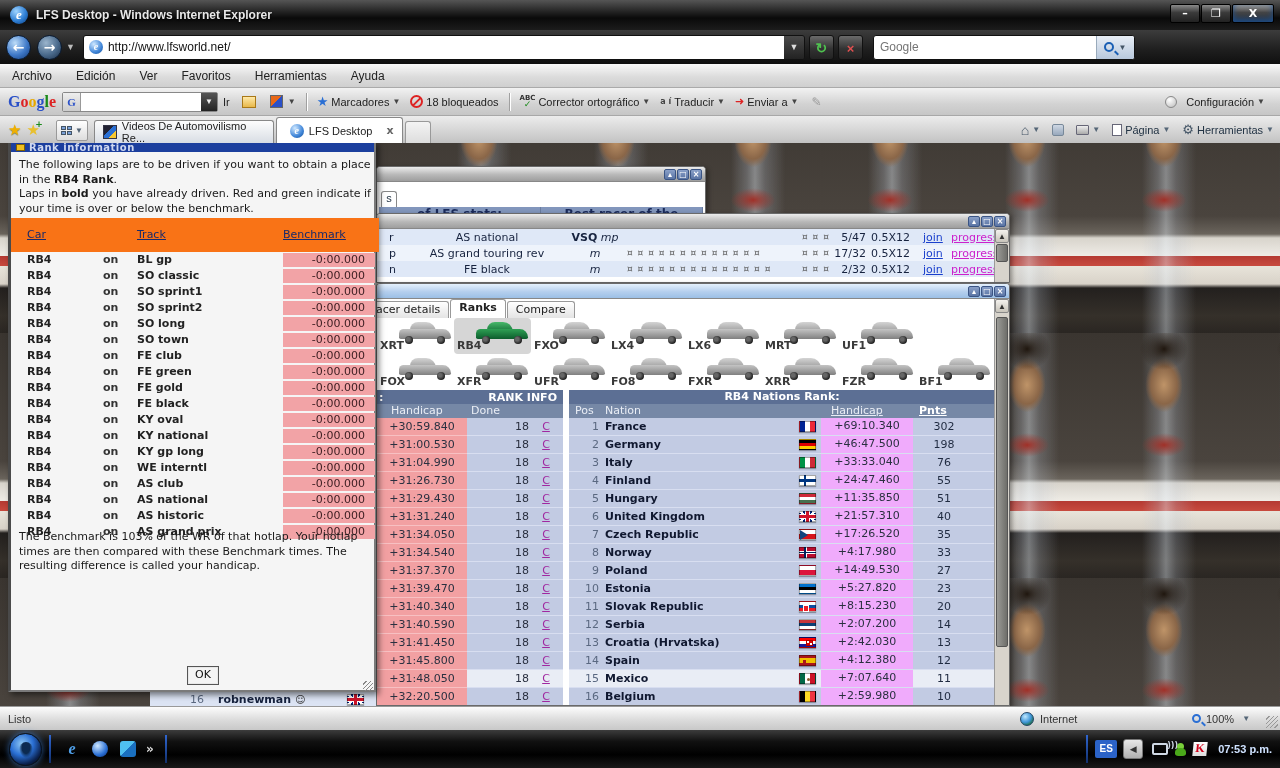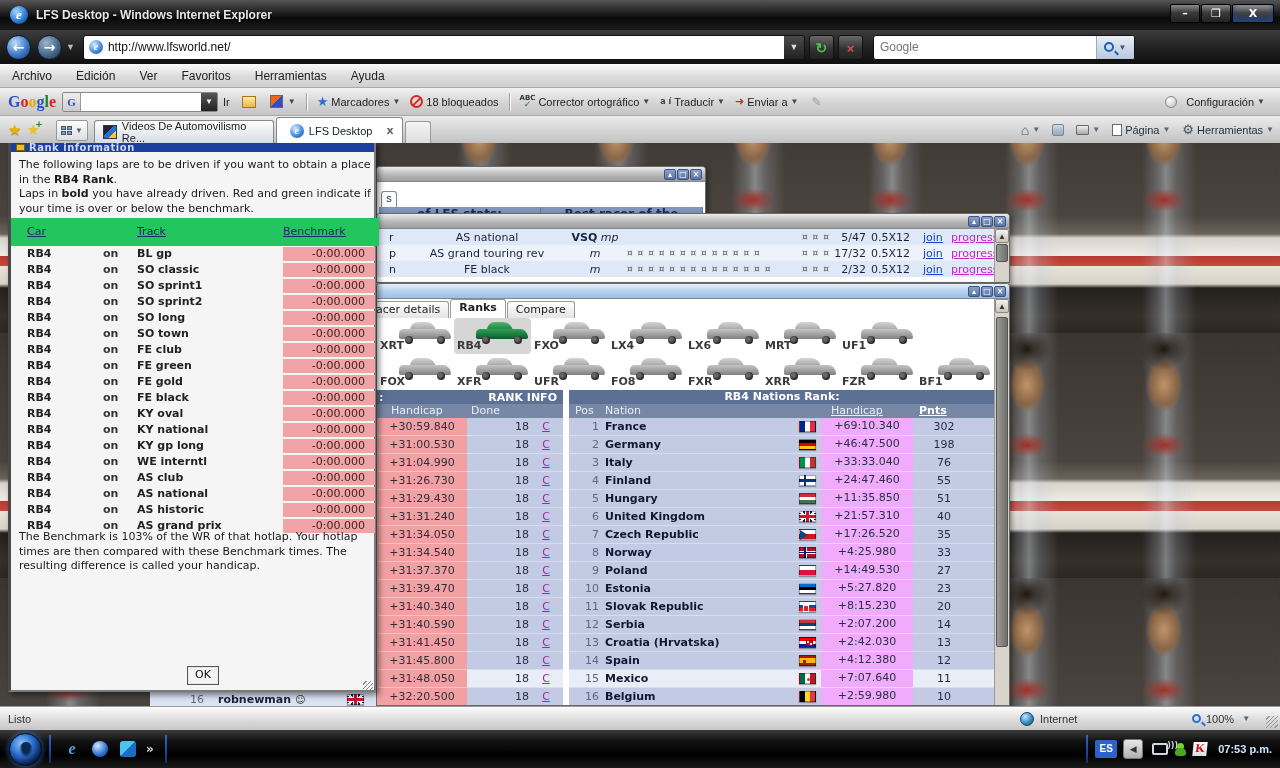--- a/index.html
+++ b/index.html
@@ -232,21 +232,21 @@
   
   .leftpanel{position:absolute;left:8px;top:-2px;width:368px;height:551px;background:#f5f5f5;
     border-left:3px solid #4a4a4a;border-right:2px solid #7a7a7a;border-bottom:2px solid #7a7a7a;
     box-shadow:3px 3px 6px rgba(0,0,0,.5);font-family:"DejaVu Sans",sans-serif;}
   .lp-title{height:11px;background:#1c3f9e;overflow:hidden;display:flex;align-items:flex-start;}
   .lp-ticon{width:9px;height:7px;background:#f0c020;margin:3px 4px 0 5px;border:1px solid #806000;}
   .lp-ttext{font:bold 10px "DejaVu Sans",sans-serif;color:#cfd8f0;margin-top:1px;letter-spacing:.5px;}
   .lp-body{position:relative;height:540px;font-size:11px;color:#1a1a1a;line-height:1.32;}
   .lp-intro{position:absolute;left:8px;top:6px;width:352px;}
   .lp-table{position:absolute;left:0px;top:66px;width:368px;}
-  .bhdr{display:flex;height:28px;background:#22c55e;align-items:center;font-size:11px;color:#1a2a6a;text-decoration:underline;}
+  .bhdr{display:flex;height:34px;background:#f97316;align-items:center;font-size:11px;color:#1a2a6a;text-decoration:underline;}
   .bhdr span{text-decoration:underline;}
   .bh-car{margin-left:16px;width:72px;border-right:0;}
   .bh-track{margin-left:38px;flex:1;}
   .bh-bench{width:92px;margin-right:4px;}
   .brow{display:flex;height:16px;align-items:center;font-size:11px;}
   .b-car{margin-left:16px;width:76px;font-weight:bold;color:#222;}
   .b-on{width:34px;font-weight:bold;color:#333;}
   .b-track{flex:1;font-weight:bold;color:#222;}
   .b-bench{width:92px;margin-right:4px;height:14px;background:#f2a3a6;text-align:right;padding-right:10px;line-height:14px;color:#402024;}
   .lp-footer{position:absolute;left:8px;top:378px;width:352px;}
@@ -744,21 +744,21 @@
             <span class="n-done">18</span>
             <a class="n-c">C</a>
             <span class="n-div"></span>
             <span class="n-right"><span class="n-pos">7</span><span class="n-nation">Czech Republic</span><span class="flag flag-cz n-flag"></span><span class="n-hcp">+17:26.520</span><span class="n-pnts">35</span></span>
           </div>
         <div class="nrow">
             <span class="n-myhcp">+31:34.540</span>
             <span class="n-done">18</span>
             <a class="n-c">C</a>
             <span class="n-div"></span>
-            <span class="n-right"><span class="n-pos">8</span><span class="n-nation">Norway</span><span class="flag flag-no n-flag"></span><span class="n-hcp">+4:25.980</span><span class="n-pnts">33</span></span>
+            <span class="n-right"><span class="n-pos">8</span><span class="n-nation">Norway</span><span class="flag flag-no n-flag"></span><span class="n-hcp">+4:17.980</span><span class="n-pnts">33</span></span>
           </div>
         <div class="nrow">
             <span class="n-myhcp">+31:37.370</span>
             <span class="n-done">18</span>
             <a class="n-c">C</a>
             <span class="n-div"></span>
             <span class="n-right"><span class="n-pos">9</span><span class="n-nation">Poland</span><span class="flag flag-pl n-flag"></span><span class="n-hcp">+14:49.530</span><span class="n-pnts">27</span></span>
           </div>
         <div class="nrow">
             <span class="n-myhcp">+31:39.470</span>

